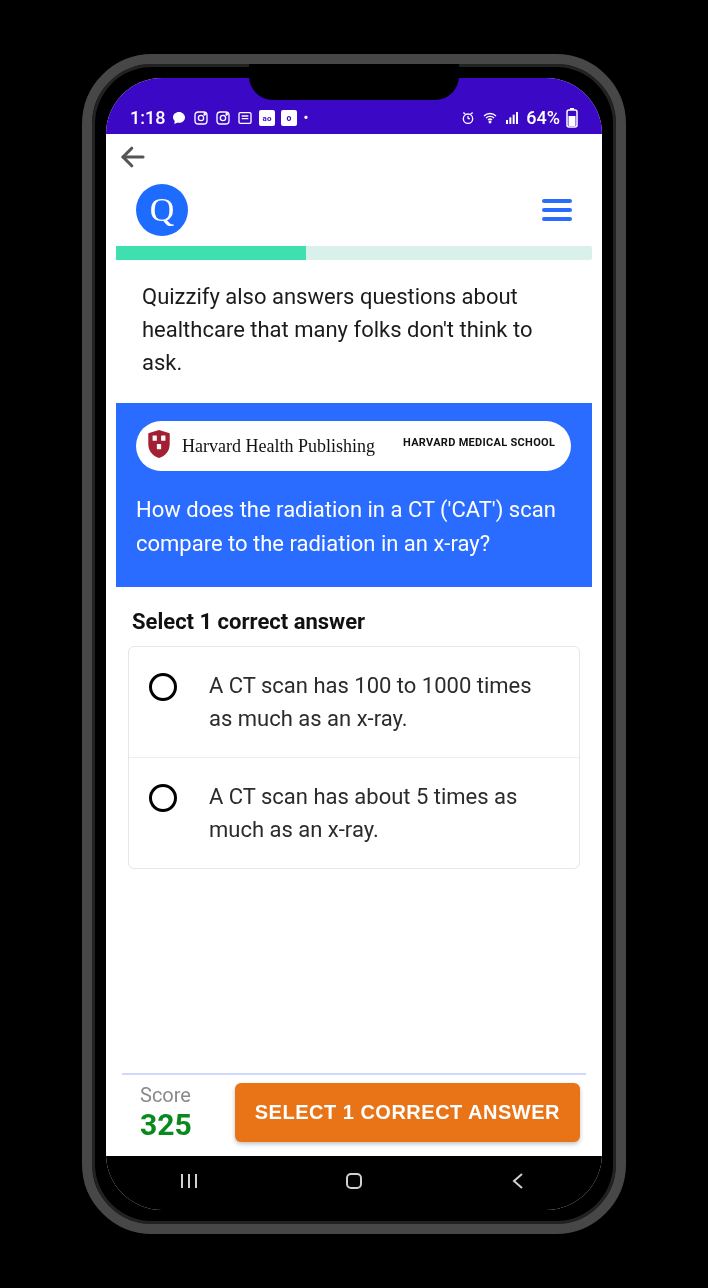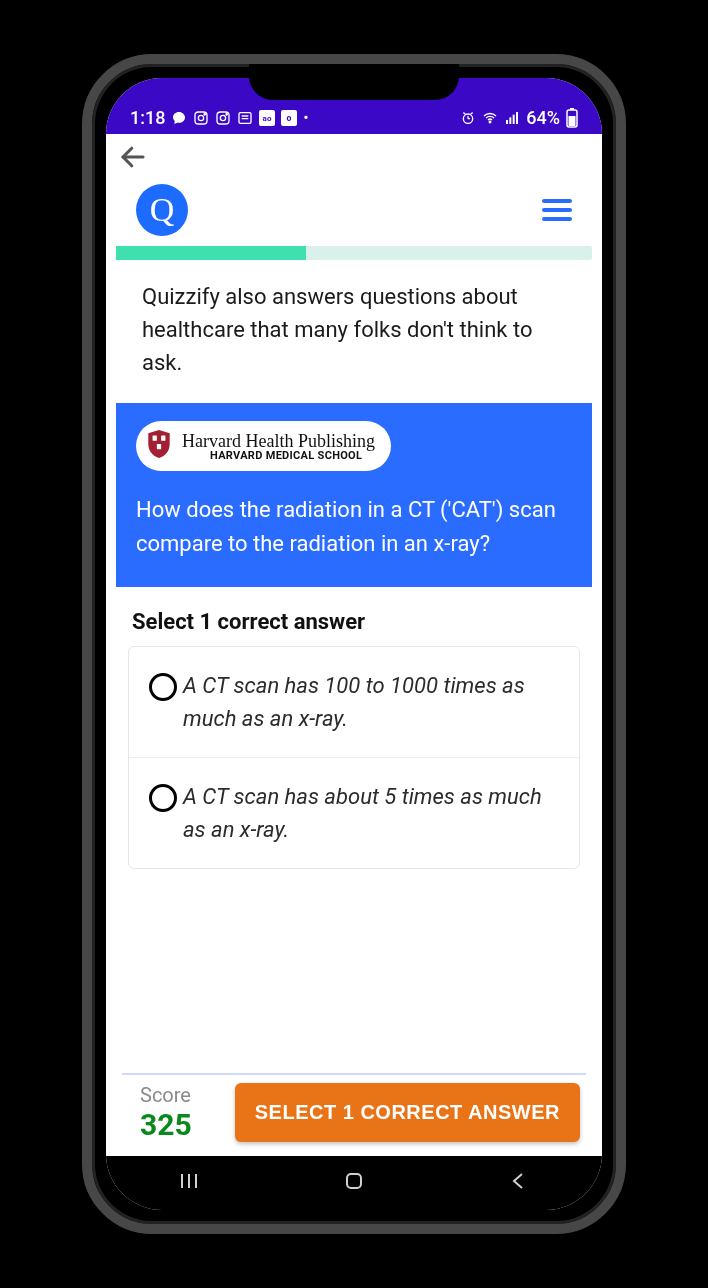--- a/index.html
+++ b/index.html
@@ -122,21 +122,21 @@
     border-radius: 30px;
     padding: 8px 16px 8px 10px;
     display: inline-flex;
     align-items: center;
     gap: 10px;
     margin-bottom: 22px;
   }
   .shield {
     width: 26px; height: 30px;
   }
-  .harvard-text { display: flex; flex-direction: column; line-height: 1.0; justify-content: center; }
+  .harvard-text { display: flex; flex-direction: row; line-height: 1.0; justify-content: center; }
   .harvard-line1 { font-family: Georgia, serif; color: #111; font-size: 18px; }
   .harvard-line2 { color: #111; font-size: 11px; font-weight: 700; letter-spacing: 0.3px; margin-left: 28px; }
   .question-text {
     font-size: 22px;
     line-height: 1.55;
   }
   
   .select-heading {
     padding: 22px 26px 12px 26px;
     font-size: 22px;
@@ -147,25 +147,24 @@
   .answers {
     margin: 0 22px;
     border: 1px solid #e6e6e6;
     border-radius: 6px;
     overflow: hidden;
     flex: 0 0 auto;
   }
   .answer {
     display: flex;
     align-items: flex-start;
-    gap: 6px;
+    gap: 32px;
     padding: 22px 20px;
     border-bottom: 1px solid #eee;
     cursor: pointer;
-    font-style: italic;
   }
   .answer:last-child { border-bottom: none; }
   .radio {
     width: 28px; height: 28px; border: 3px solid #000; border-radius: 50%;
     flex: 0 0 auto; margin-top: 4px;
   }
   .answer-text {
     font-size: 22px; color: #2b2b2b; line-height: 1.5;
   }
   

